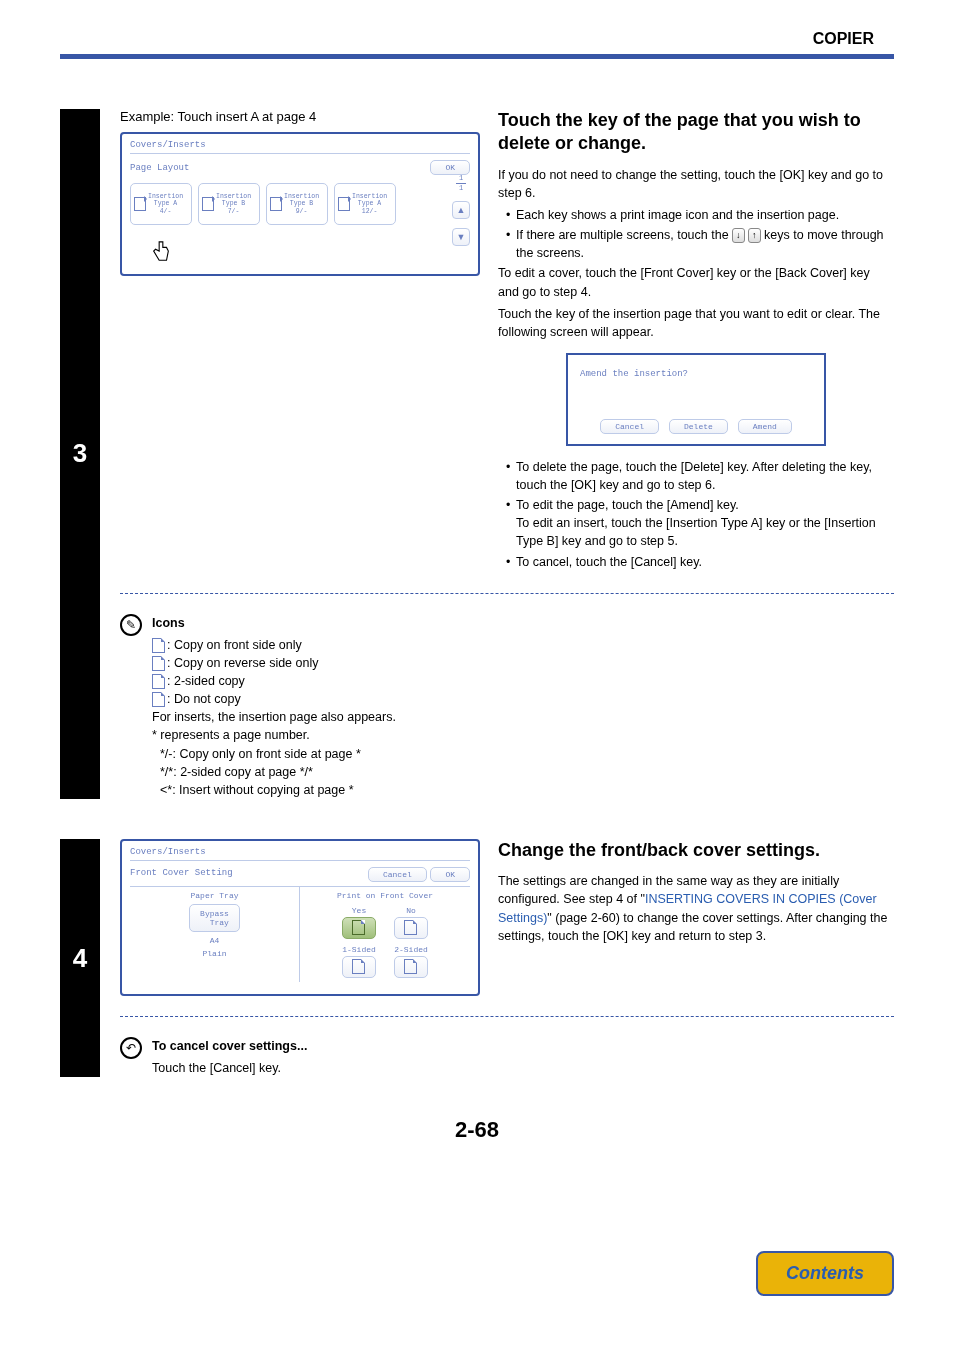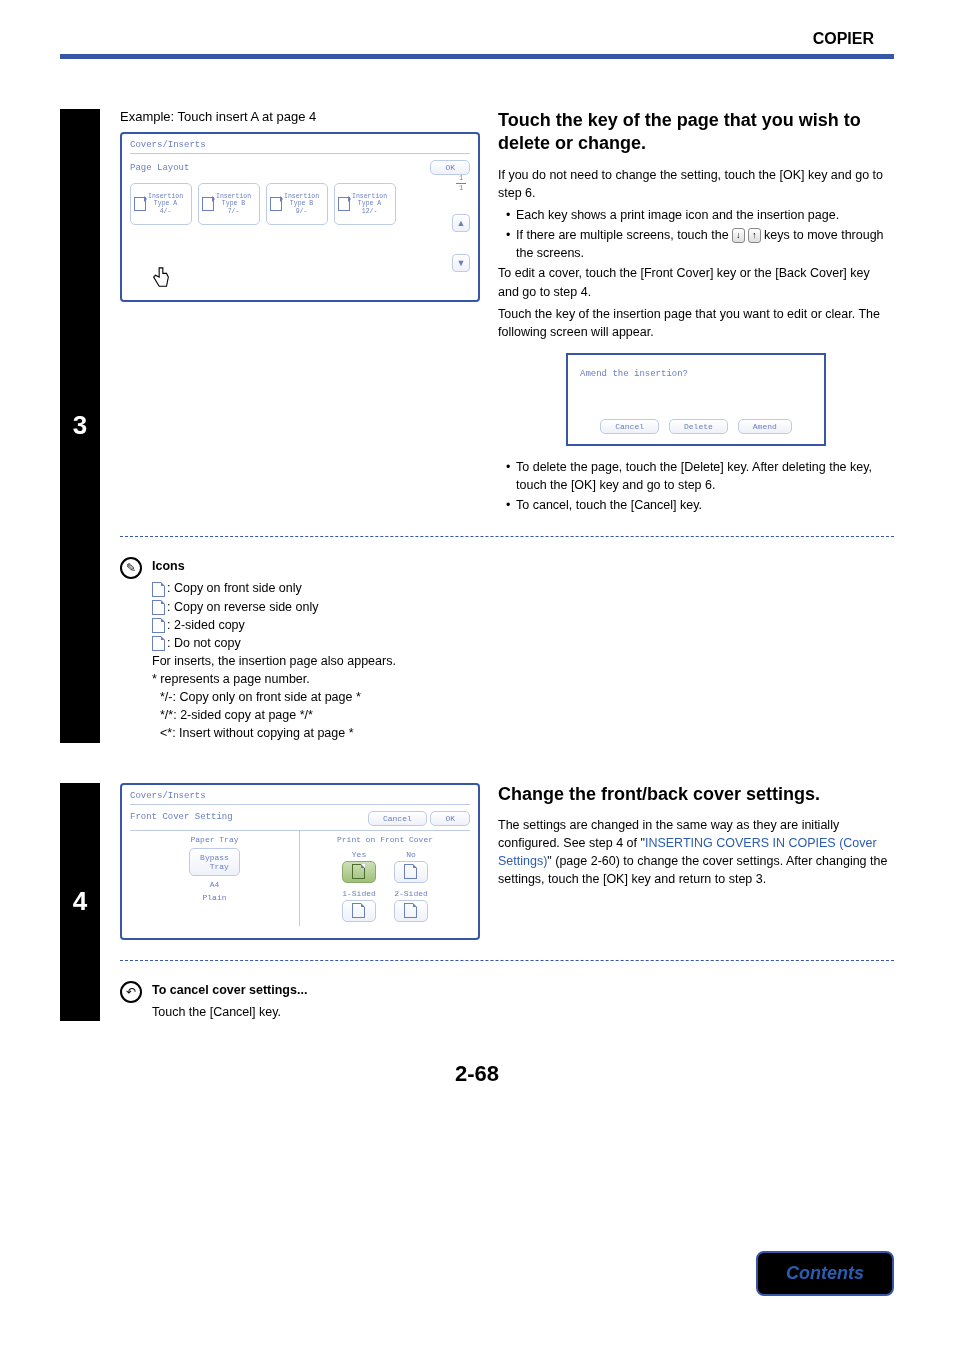--- a/index.html
+++ b/index.html
@@ -26,21 +26,21 @@
   .panel { border: 2px solid #3856a6; border-radius: 4px; background: #fff; padding: 6px 8px 10px; }
   .panel-title { font-family: "Courier New", monospace; font-size: 9px; color: #6a7fc0; border-bottom: 1px solid #becbe8; padding-bottom: 3px; margin-bottom: 6px; }
   .panel-row { display: flex; align-items: center; justify-content: space-between; }
   .subheader { font-family: "Courier New", monospace; font-size: 9px; color: #6a7fc0; }
   .soft-btn { display: inline-flex; align-items: center; justify-content: center; font-family: "Courier New", monospace; font-size: 8px; color: #6a7fc0; border: 1px solid #becbe8; border-radius: 5px; padding: 2px 14px; background: linear-gradient(#fff,#eef1f8); }
   .insert-cards { display: flex; gap: 6px; margin-top: 8px; }
   .insert-card { border: 1px solid #becbe8; border-radius: 5px; width: 62px; height: 42px; display: flex; align-items: center; padding: 2px 3px; gap: 2px; background: #fff; }
   .insert-card .mini-icon { width: 12px; height: 14px; border: 1px solid #6a7fc0; position: relative; flex-shrink: 0; }
   .insert-card .mini-icon::after { content: ""; position: absolute; right: -2px; top: -2px; border-top: 3px solid transparent; border-bottom: 3px solid transparent; border-left: 3px solid #6a7fc0; }
   .insert-card .txt { font-family: "Courier New", monospace; font-size: 6.5px; color: #6a7fc0; line-height: 1.1; text-align: center; }
-  .pager-col { display: flex; flex-direction: column; align-items: center; gap: 22px; margin-left: 6px; }
+  .pager-col { display: flex; flex-direction: column; align-items: center; gap: 9px; margin-left: 6px; }
   .pager-btn { width: 18px; height: 18px; border: 1px solid #becbe8; border-radius: 4px; display:flex; align-items:center; justify-content:center; font-size:9px; color:#6a7fc0; background: linear-gradient(#fff,#eef1f8); }
   .hand-cursor { position: relative; width: 22px; height: 24px; margin-top: -6px; margin-left: 20px; }
   .hand-cursor svg { width: 22px; height: 24px; }
   .amend-panel { border: 2px solid #3856a6; padding: 14px 12px 10px; width: 260px; margin: 12px auto; }
   .amend-q { font-family: "Courier New", monospace; font-size: 9px; color: #6a7fc0; margin-bottom: 40px; }
   .amend-btns { display: flex; gap: 10px; justify-content: center; }
   
   .note-row { display: flex; gap: 10px; align-items: flex-start; margin-top: 20px; }
   .note-icon { width: 22px; height: 22px; border: 2px solid #000; border-radius: 50%; display:flex; align-items:center; justify-content:center; font-size:12px; flex-shrink:0; }
   .note-body { font-size: 12.5px; line-height: 1.45; }
@@ -55,21 +55,21 @@
   .p4-cols { display:flex; gap:0; }
   .p4-left { width:50%; text-align:right; border-right:1px solid #becbe8; display:flex; flex-direction:column; align-items:center; gap:4px; padding:4px 6px;}
   .p4-right { width:50%; text-align:center; display:flex; flex-direction:column; align-items:center; gap:6px; padding:4px 6px;}
   .p4-label { font-family:"Courier New",monospace; font-size:8px; color:#6a7fc0; }
   .chip-btn { border:1px solid #becbe8; border-radius:5px; padding:4px 10px; font-family:"Courier New",monospace; font-size:8px; color:#6a7fc0; background:linear-gradient(#fff,#eef1f8);}
   .opt-row { display:flex; gap:18px; justify-content:space-between; }
   .opt-col { display:flex; flex-direction:column; align-items:center; gap:2px;}
   .opt-btn { width:34px; height:22px; border:1px solid #becbe8; border-radius:5px; display:flex; align-items:center; justify-content:center; background:linear-gradient(#fff,#eef1f8);}
   .opt-btn.selected { background: linear-gradient(#cfe0b8,#9fbf7a); border-color:#8aab67;}
   .page-num { text-align:center; font-size:22px; font-weight:bold; margin-top: 30px; }
-  .contents-btn { position:absolute; bottom:55px; right:60px; border:2px solid #3856a6; border-radius:8px; padding:10px 28px; font-size:18px; font-weight:bold; color:#2a5db0; font-style:italic; background:#000000; }
+  .contents-btn { position:absolute; bottom:55px; right:60px; border:2px solid #3856a6; border-radius:8px; padding:10px 28px; font-size:18px; font-weight:bold; color:#2a5db0; font-style:italic; background:#eab308; }
 </style>
 </head>
 <body>
 
 <div class="page">
   <div class="header-chapter">COPIER</div>
   <div class="header-rule"></div>
 
   <div class="step-block">
     <div class="step-sidebar">
@@ -140,20 +140,22 @@
             <div class="amend-q">Amend the insertion?</div>
             <div class="amend-btns">
               <span class="soft-btn">Cancel</span>
               <span class="soft-btn">Delete</span>
               <span class="soft-btn">Amend</span>
             </div>
           </div>
 
           <ul class="bullets">
             <li>To delete the page, touch the [Delete] key. After deleting the key, touch the [OK] key and go to step 6.</li>
+            <li style="white-space:pre-line;">To edit the page, touch the [Amend] key.
+To edit an insert, touch the [Insertion Type A] key or the [Insertion Type B] key and go to step 5.</li>
             <li>To cancel, touch the [Cancel] key.</li>
           </ul>
         </div>
       </div>
 
       <hr class="dotted-rule">
 
       <div class="note-row">
         <div class="note-icon">✎</div>
         <div class="note-body">

